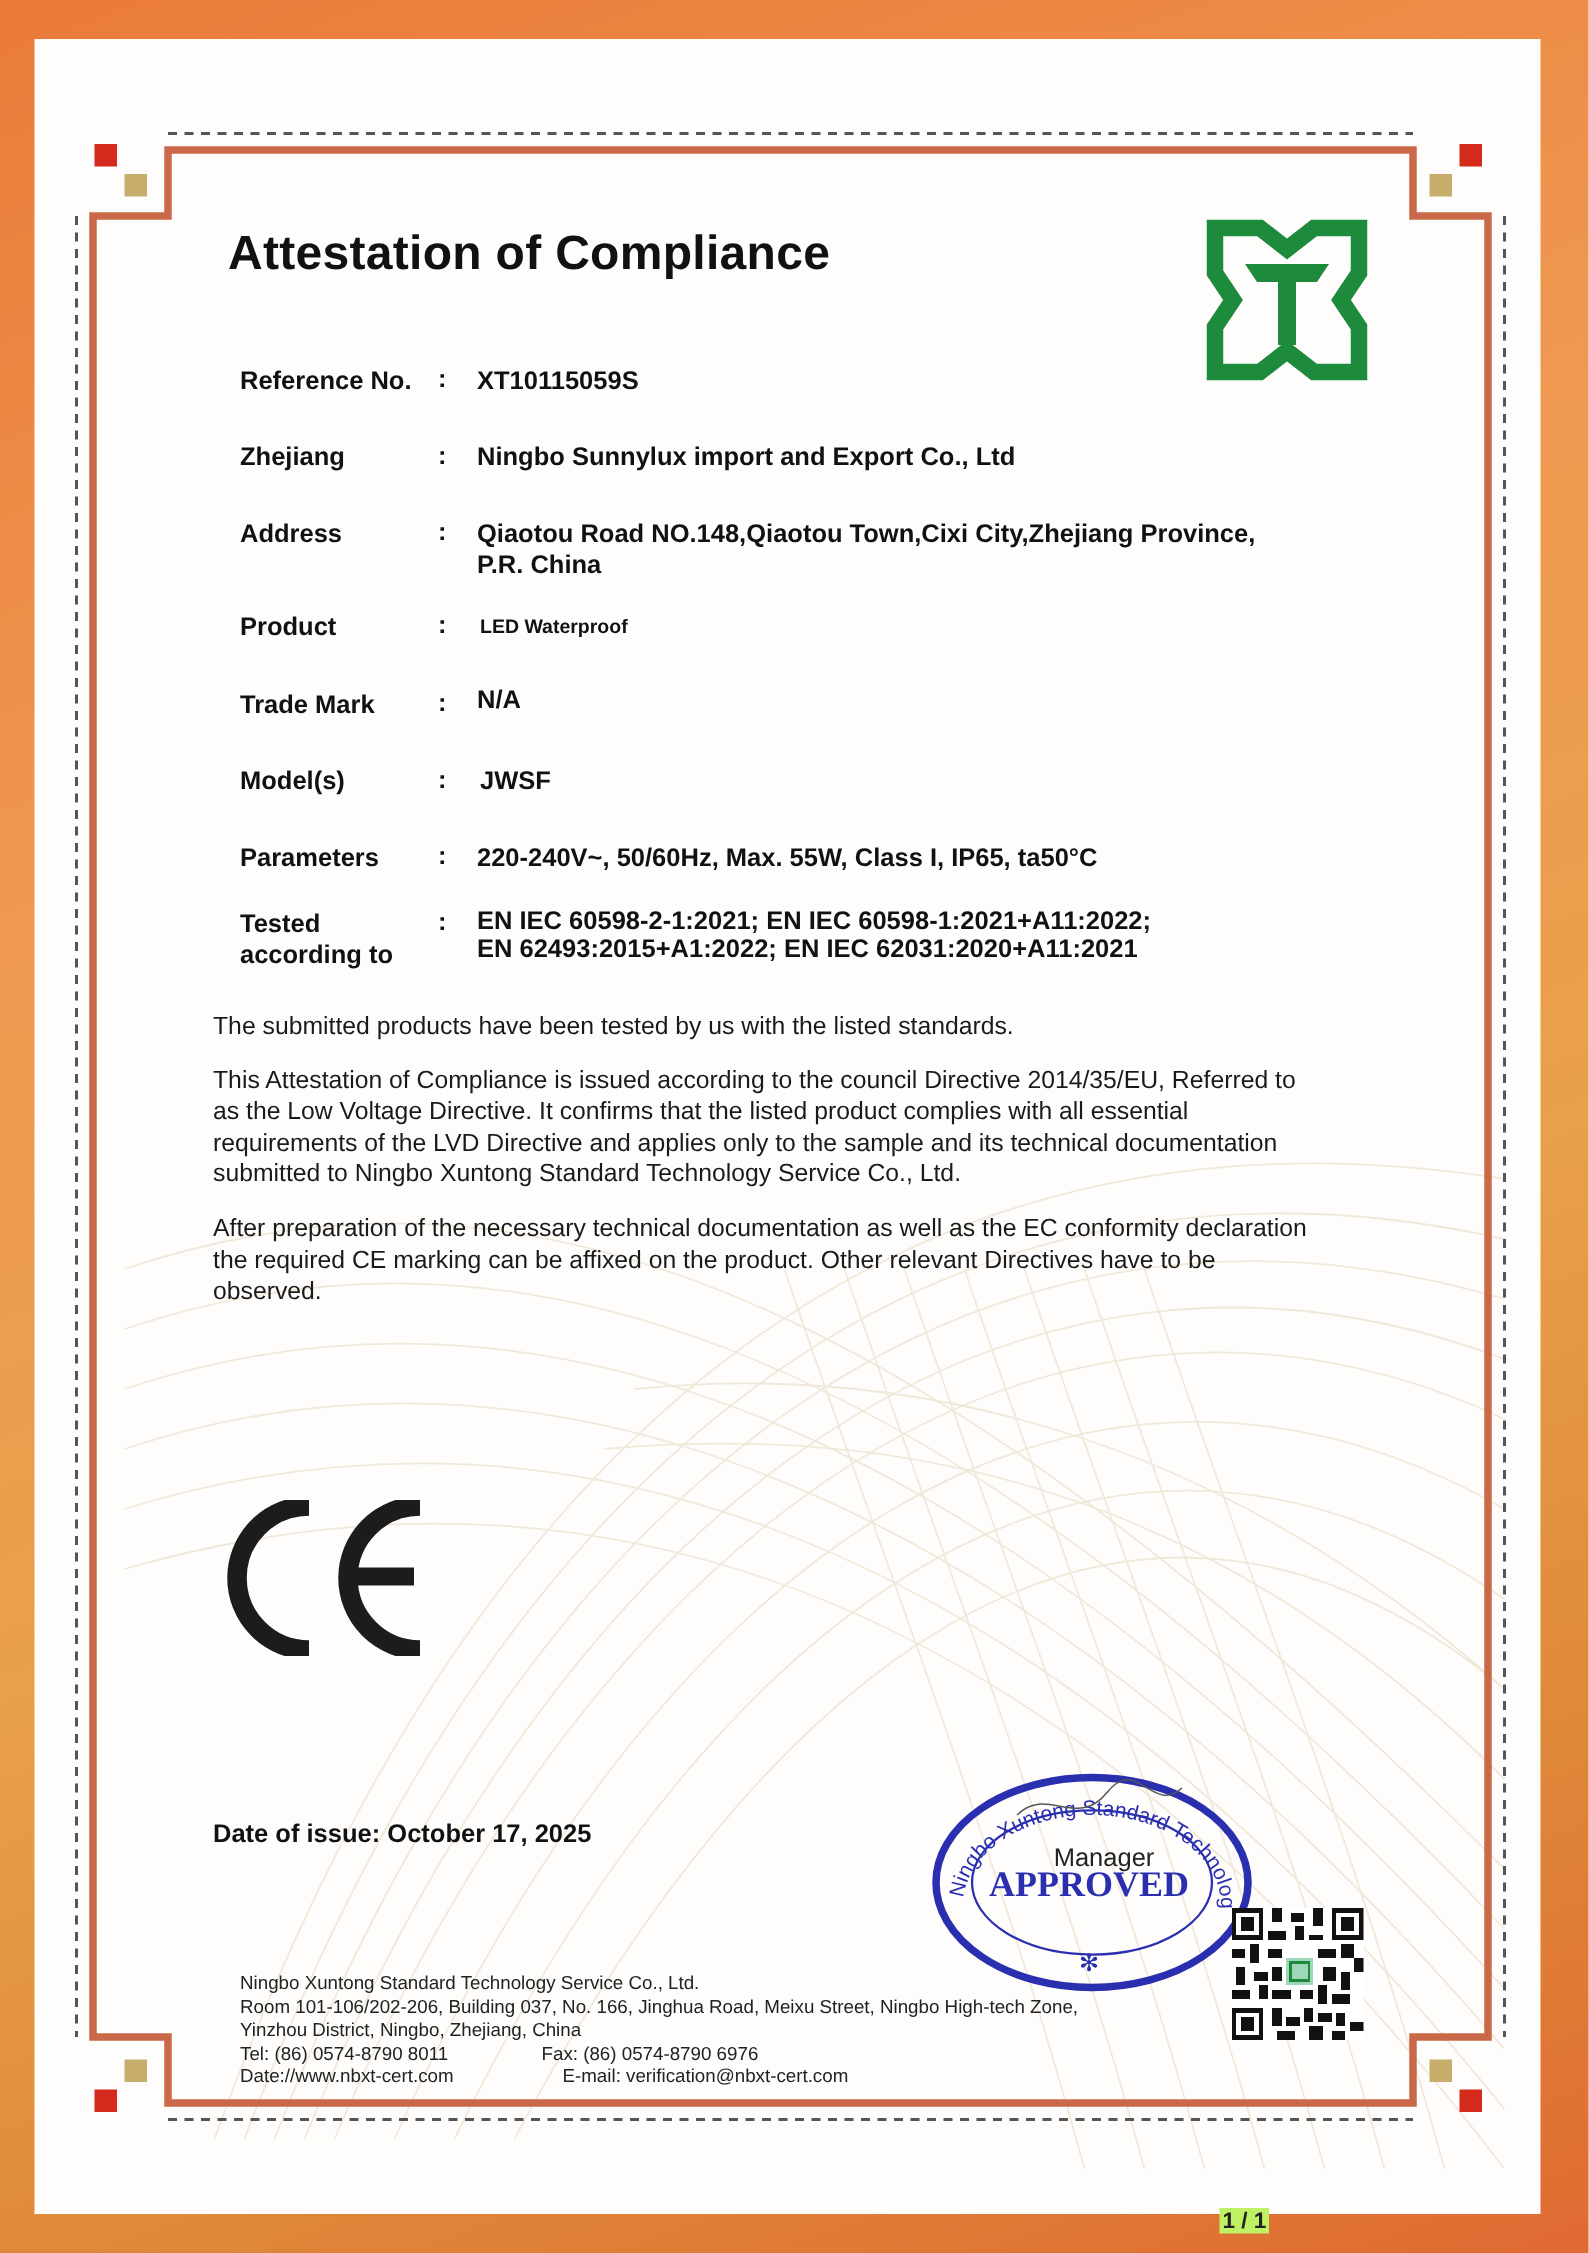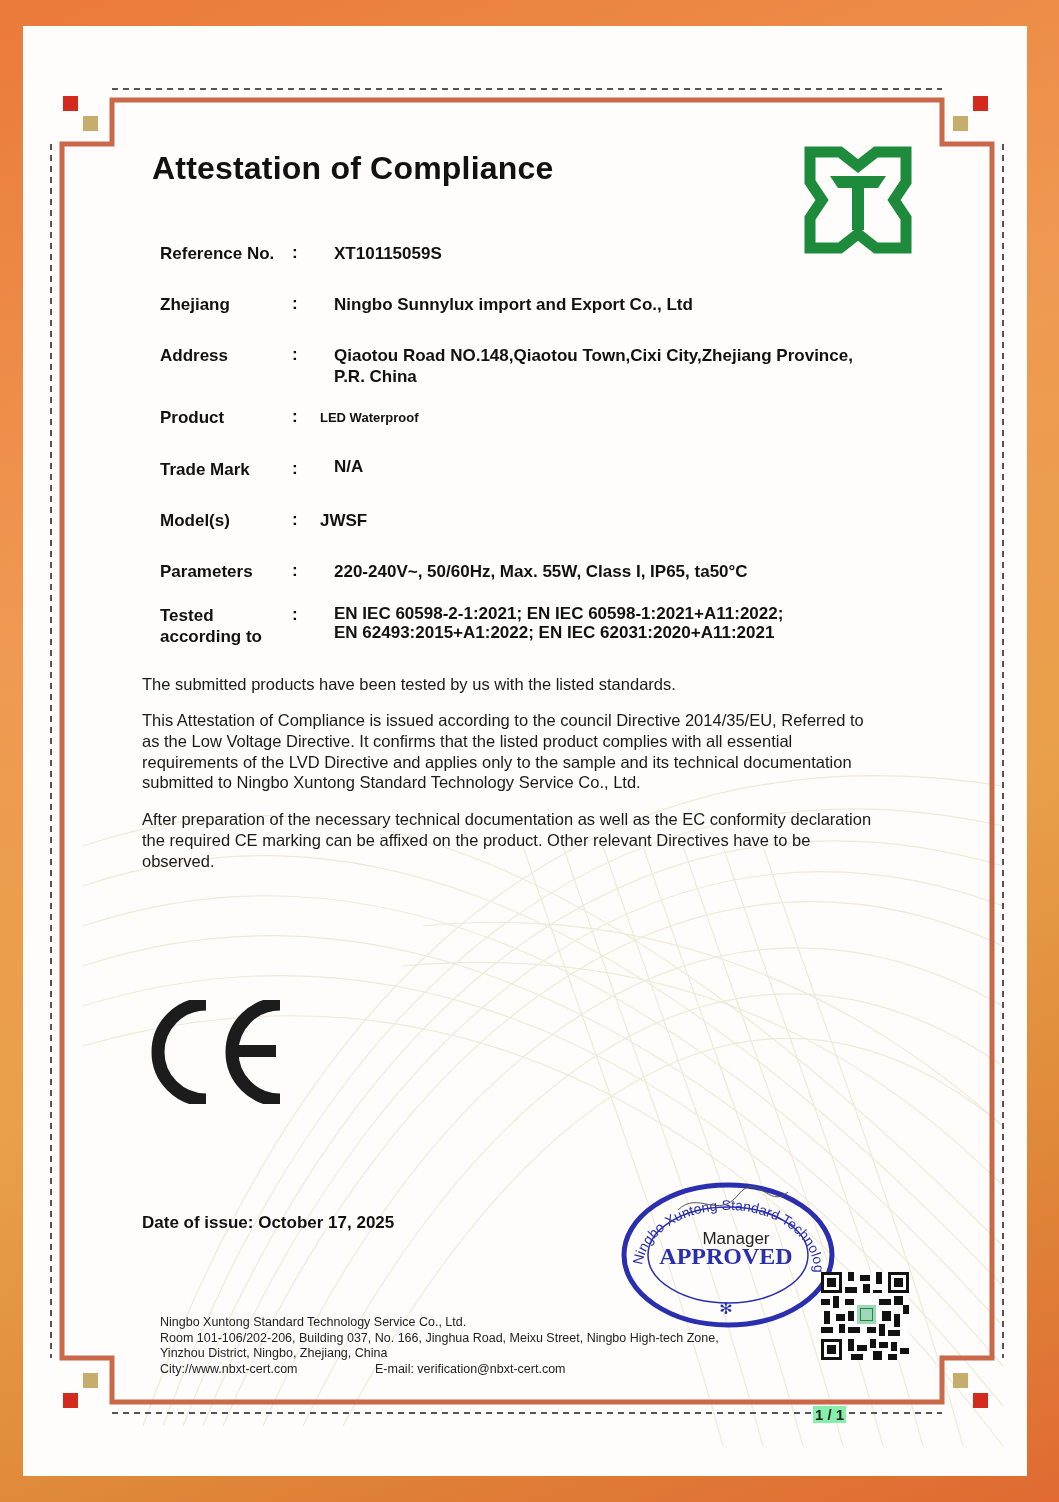--- a/index.html
+++ b/index.html
@@ -15,26 +15,26 @@
     
     .guilloche { position:absolute; left:0; top:0; width:1004px; height:1450px; }
     .content { position:absolute; left:0; top:0; width:1059px; height:1502px; }
     .title {
       position:absolute; left:152px; top:150px; font-size:32px; font-weight:bold; color:#111;
       letter-spacing:0.2px;
     }
     .row { position:absolute; left:142px; font-size:17px; color:#111; }
     .row .lbl { position:absolute; left:0; top:0; width:150px; font-weight:bold; line-height:21px;margin-left:18px; }
     .row .colon { position:absolute; left:150px; top:0; font-weight:bold; }
-    .row .val { position:absolute; left:192px; top:0; width:560px; font-weight:bold; line-height:21px; white-space:nowrap; }
+    .row .val { position:absolute; left:176px; top:0; width:560px; font-weight:bold; line-height:21px; white-space:nowrap; }
     .para { position:absolute; left:142px; width:740px; font-size:16.5px; color:#1a1a1a; line-height:20.8px; }
     .date { position:absolute; left:142px; top:1213px; font-size:17px; font-weight:bold; color:#111; }
     .footer { position:absolute; left:160px; top:1315px; font-size:12.5px; color:#222; line-height:15.6px; }
     .footer .tab { display:inline-block; }
-    .page-num { position:absolute; left:813px; top:1406px; font-size:15px; font-weight:bold; color:#222; background:#86efac; padding:0 2px; }
+    .page-num { position:absolute; left:813px; top:1472px; font-size:15px; font-weight:bold; color:#222; background:#bef264; padding:0 2px; }
     .ce { position:absolute; left:142px; top:1000px; }
     .logo { position:absolute; left:804px; top:146px; }
     .stamp { position:absolute; left:618px; top:1180px; }
     .qr { position:absolute; left:821px; top:1272px; }
   </style>
 </head>
 <body>
 
 <div class="paper">
   <svg class="guilloche" viewBox="0 0 1004 1450">
@@ -213,18 +213,21 @@
     </g>
     <rect x="12" y="11" width="6" height="6" fill="#9fd8b8"></rect>
     <path d="M13 12 h4 v4 h-4z" fill="none" stroke="#1e8a3c" stroke-width="0.6"></path>
   </svg>
 
   <div class="footer">
     <div>Ningbo Xuntong Standard Technology Service Co., Ltd.</div>
     <div>Room 101-106/202-206, Building 037, No. 166, Jinghua Road, Meixu Street, Ningbo High-tech Zone,</div>
     <div>Yinzhou District, Ningbo, Zhejiang, China</div>
     <div>
-      <span class="tab" style="width:215px">City://www.nbxt-cert.com</span><span>E-mail: verification@nbxt-cert.com</span>
+      <span class="tab" style="width:201px">Tel: (86) 0574-8790 8011</span><span>Fax: (86) 0574-8790 6976</span>
+    </div>
+    <div>
+      <span class="tab" style="width:215px">Date://www.nbxt-cert.com</span><span>E-mail: verification@nbxt-cert.com</span>
     </div>
   </div>
 
   <div class="page-num">1 / 1</div>
 </div>
 
 </body></html>

